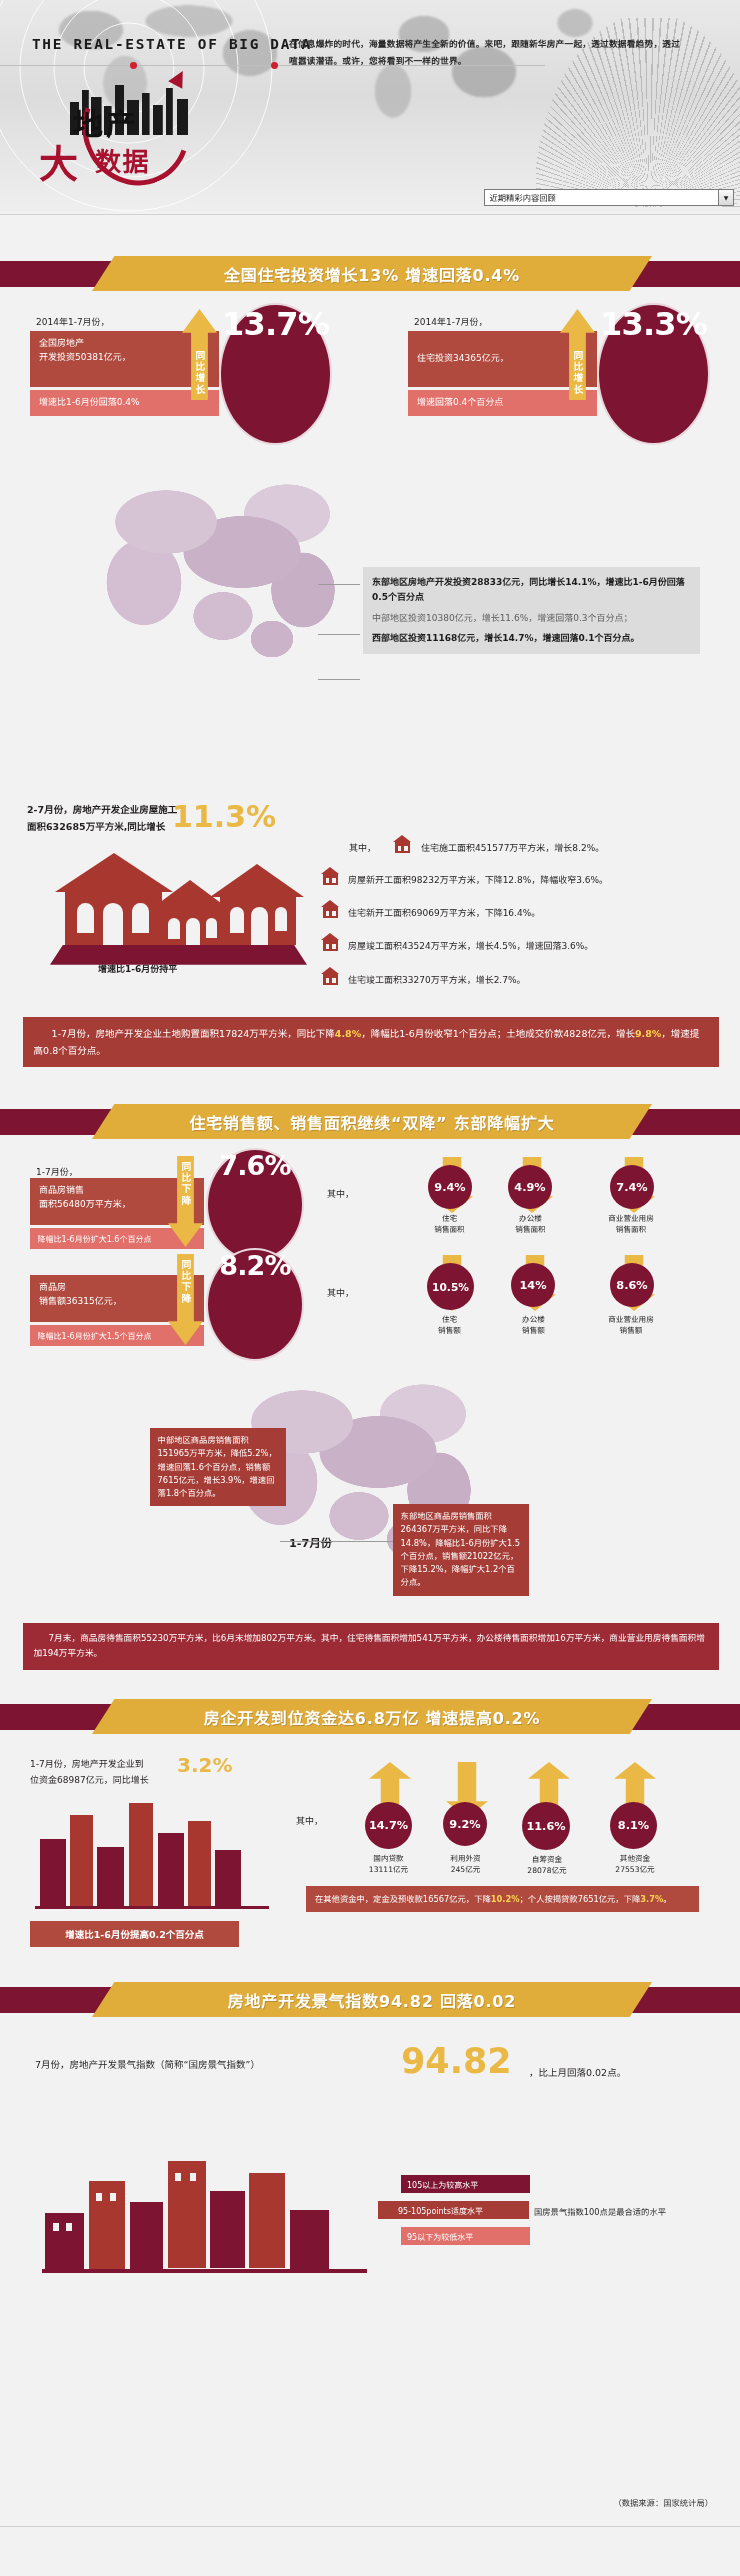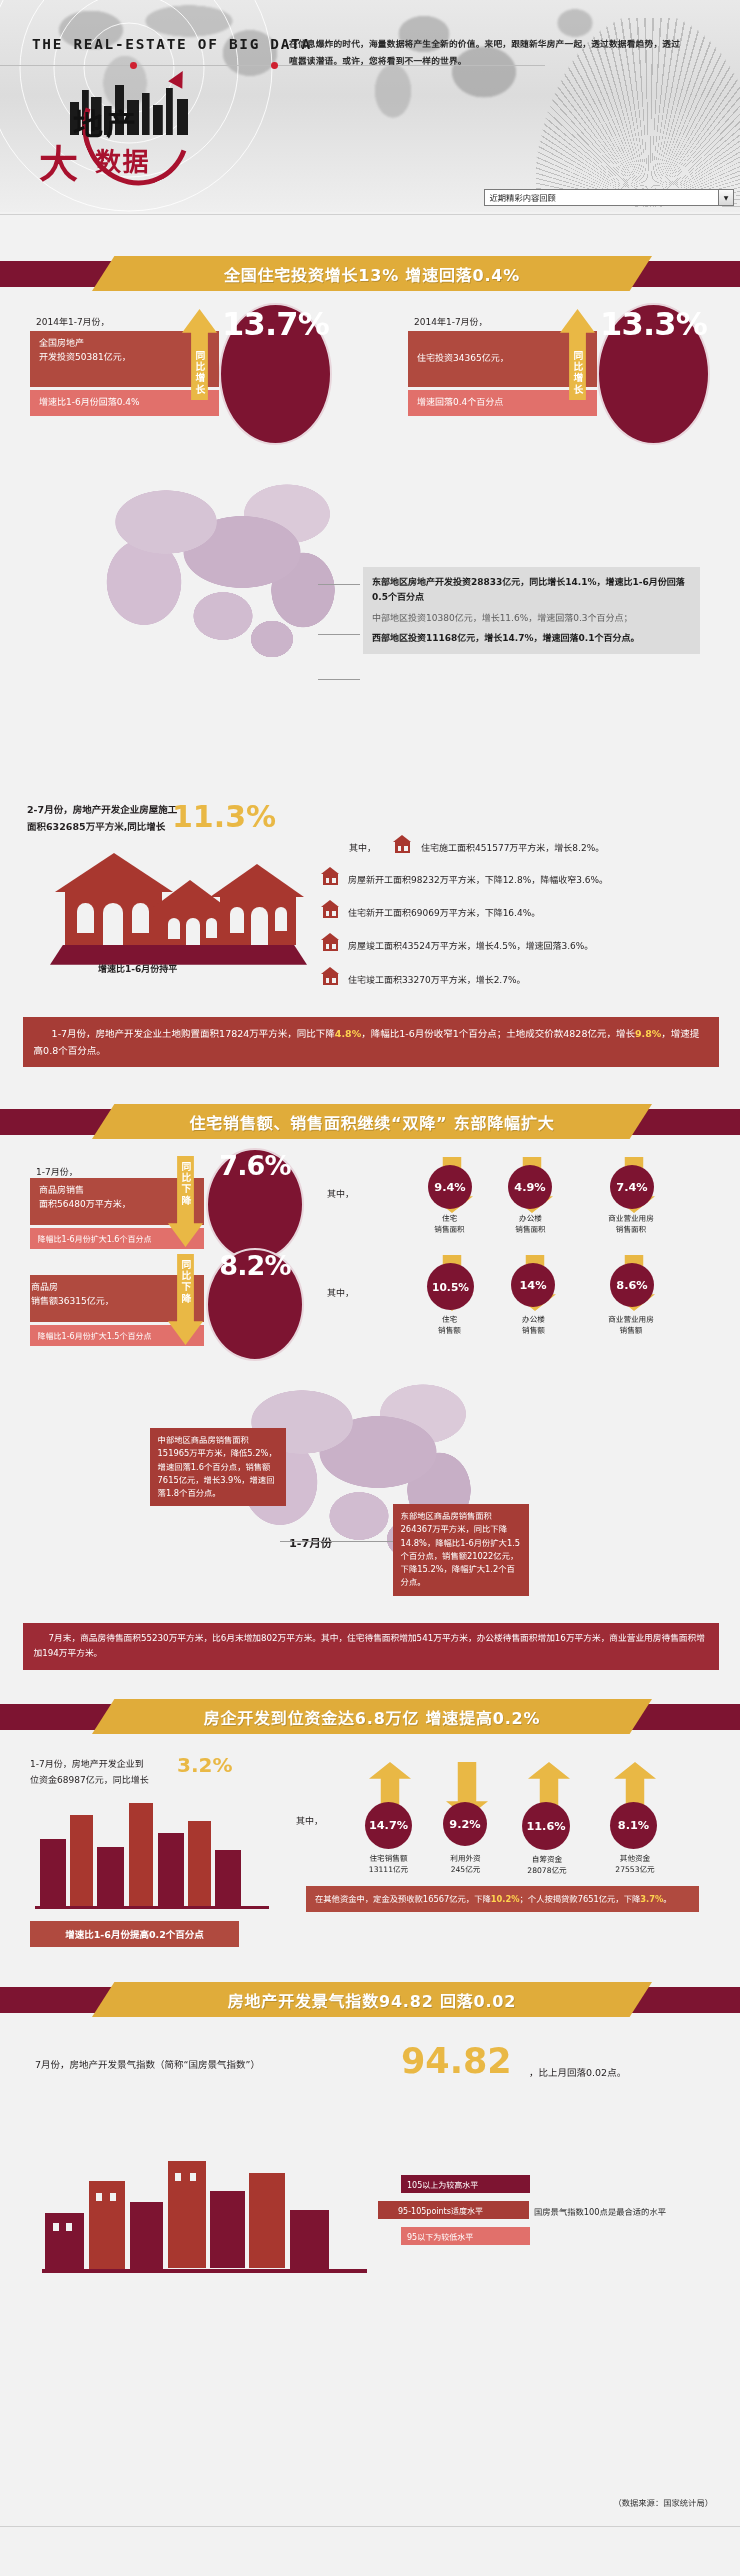--- a/index.html
+++ b/index.html
@@ -379,21 +379,21 @@
   <div class="panel tag-pink" style="left:30px; top:1228px; width:174px; height:21px; padding:4.5px 7.6px; font-size:8px">
     <div>降幅比1-6月份扩大1.6个百分点</div>
   </div>
   <div class="down-arrow" style="left:168px; top:1156px">
     <em>同比下降</em>
   </div>
   <div class="oval" style="left:206px; top:1148px; width:98px; height:113px; font-size:27px">
     <span>7.6%</span>
   </div>
 
-  <div class="panel tag-red" style="left:30px; top:1275px; width:174px; height:47px; padding:6px 1px">
+  <div class="panel tag-red" style="left:30px; top:1275px; width:174px; height:47px; padding:6px 9px">
     <div class="txt">商品房</div>
     <div class="txt">销售额36315亿元，</div>
   </div>
   <div class="panel tag-pink" style="left:30px; top:1325px; width:174px; height:21px; padding:4.5px 7.6px; font-size:8px">
     <div>降幅比1-6月份扩大1.5个百分点</div>
   </div>
   <div class="down-arrow" style="left:168px; top:1254px">
     <em>同比下降</em>
   </div>
   <div class="oval" style="left:206px; top:1248px; width:98px; height:113px; font-size:27px">
@@ -478,21 +478,21 @@
     <div style="position:absolute;left:180px;top:50px;width:26px;height:56px;background:#7d1431"></div>
     <div style="position:absolute;left:0;top:106px;width:234px;height:3px;background:#7d1431"></div>
   </div>
   <div class="panel tag-red" style="left:30px; top:1921px; width:209px; height:26px; padding:6px 7.6px; font-size:9.5px; font-weight:700; text-align:center">增速比1-6月份提高0.2个百分点</div>
 
   <div class="panel" style="left:296px; top:1814px; font-size:9px">其中，</div>
 
   <div class="sm-arrow" style="left:369px; top:1762px"></div>
   <div class="circ" style="left:365px; top:1802px; width:47px; height:47px">14.7%</div>
   <div class="mini-lbl" style="left:360px; top:1853px; width:57px">
-    <div>住宅销售额</div>
+    <div>国内贷款</div>
     <div>13111亿元</div>
   </div>
 
   <div class="sm-arrow-dn" style="left:446px; top:1762px"></div>
   <div class="circ" style="left:443px; top:1802px">9.2%</div>
   <div class="mini-lbl" style="left:437px; top:1853px; width:57px">
     <div>利用外资</div>
     <div>245亿元</div>
   </div>
 

